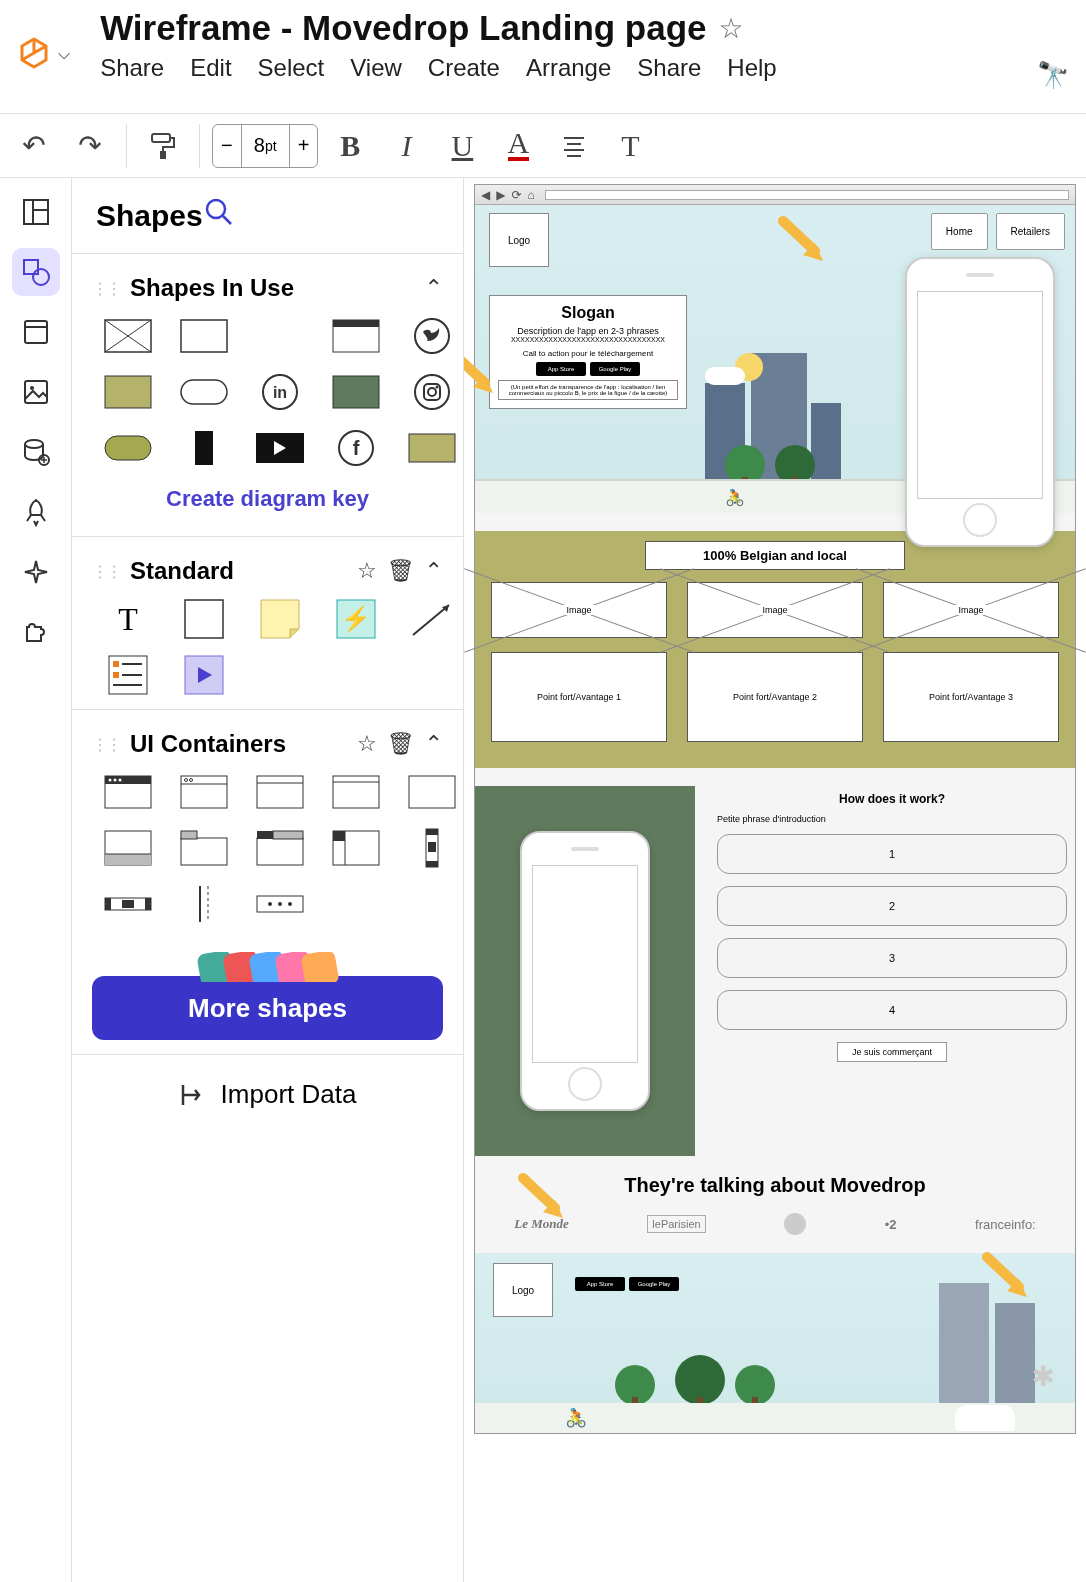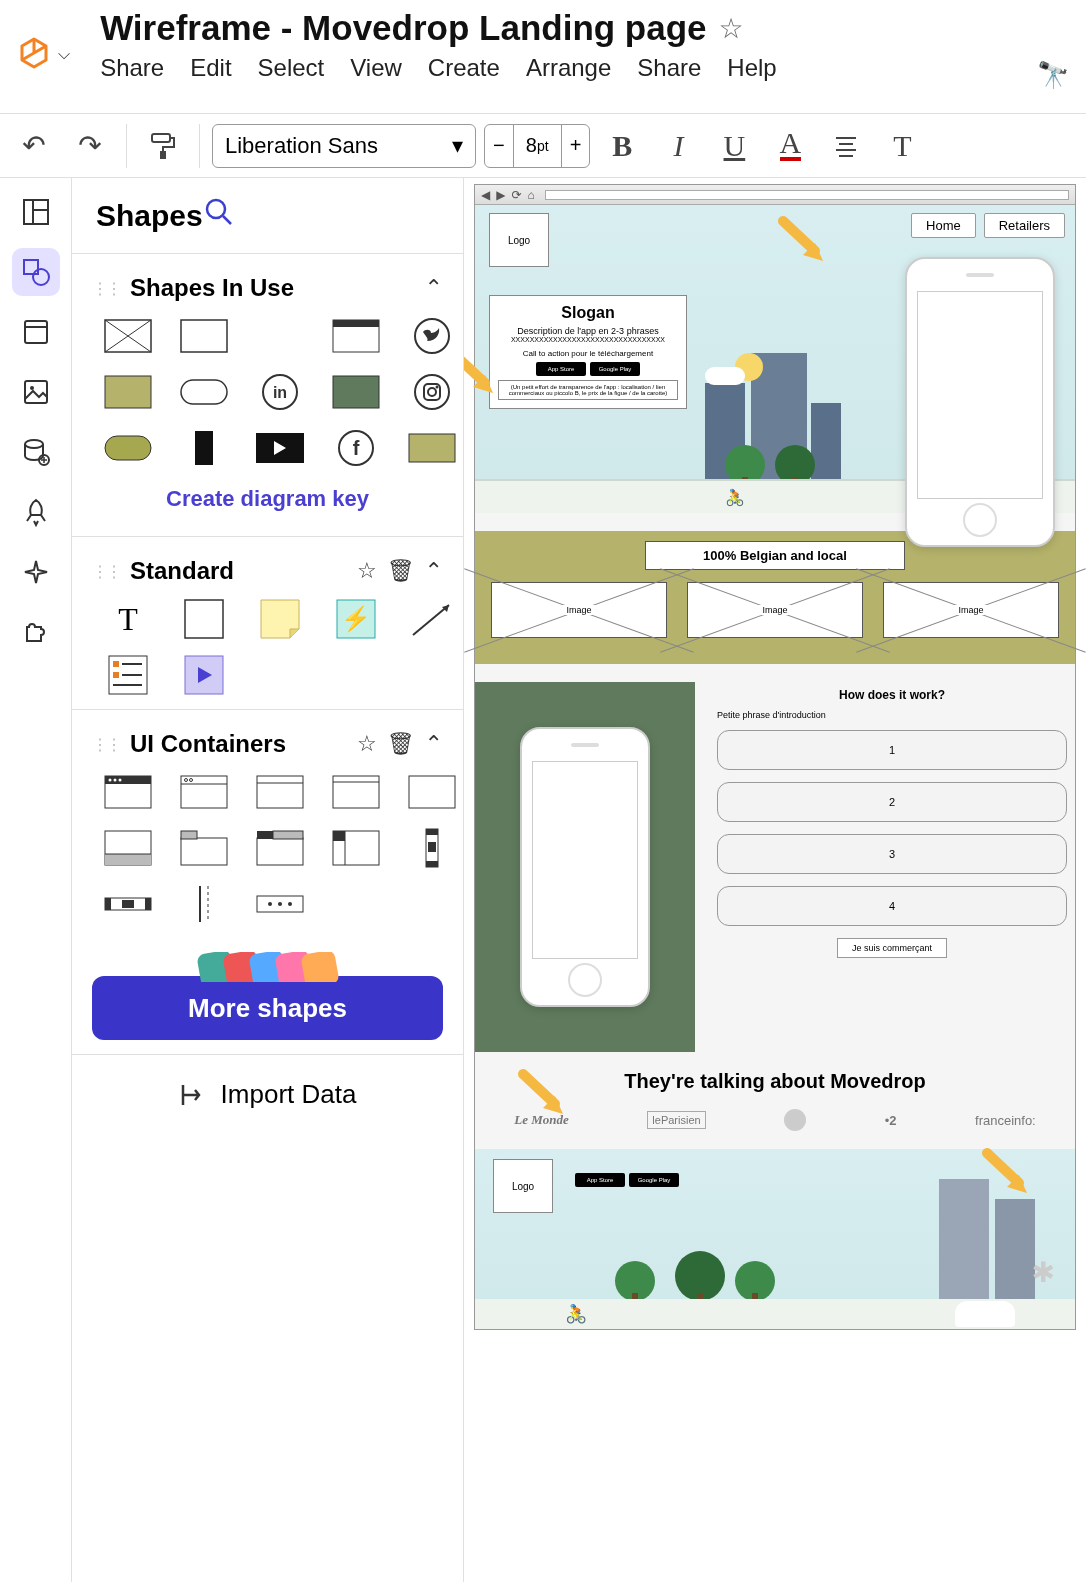--- a/index.html
+++ b/index.html
@@ -59,21 +59,21 @@
 .shape-confetti span { width:34px; height:34px; border-radius:8px; display:inline-block; transform:rotate(-10deg); margin:0 -4px;}
 .more-shapes { background: #3a35c8; color: #fff; border-radius: 12px; height: 64px; display: flex; align-items: center; justify-content: center; font-size: 26px; font-weight: 600; }
 .import-row { display: flex; align-items: center; justify-content: center; gap: 14px; padding: 24px 0; font-size: 26px; border-top: 1px solid #e0e0e0; }
 
 
 .canvas { flex: 1; background: #fff; padding: 6px 10px; overflow: auto; position: relative; }
 .browser-frame { border: 1px solid #999; background: #f5f5f5; }
 .addr-bar { height: 20px; background: linear-gradient(#eee,#ddd); border-bottom:1px solid #aaa; display:flex; align-items:center; padding:0 6px; gap:6px; font-size:12px; color:#555;}
 .hero { position: relative; height: 308px; background: linear-gradient(#d8eef0,#cfe8ea); }
 .hero-nav { position:absolute; top:8px; right:10px; display:flex; gap:8px;}
-.hero-nav-btn { border:1px solid #999; background:#fff; font-size:13px; padding:4px 14px; border-radius:2px;}
+.hero-nav-btn { border:1px solid #999; background:#fff; font-size:10px; padding:12px 14px; border-radius:2px;}
 .logo-ph { position:absolute; top:8px; left:14px; width:60px; height:54px; border:1px solid #888; background:#fff; display:flex; align-items:center; justify-content:center; font-size:10px;}
 .slogan-box { position:absolute; top:90px; left:14px; width:198px; background:#fff; border:1px solid #888; padding:8px; text-align:center; font-size:9px;}
 .slogan-box h3 { font-size:16px; margin-bottom:4px;}
 .store-badges { display:flex; gap:4px; justify-content:center; margin:4px 0;}
 .store-badge { width:50px; height:14px; background:#000; border-radius:2px; font-size:6px; color:#fff; display:flex; align-items:center; justify-content:center;}
 .phone-mock { position:absolute; right:20px; top:52px; width:150px; height:290px; background:#fff; border:2px solid #ccc; border-radius:20px; box-shadow:0 2px 10px rgba(0,0,0,0.15);}
 .phone-mock::before { content:""; position:absolute; top:14px; left:50%; transform:translateX(-50%); width:28px; height:4px; background:#ddd; border-radius:2px;}
 .phone-mock::after { content:""; position:absolute; bottom:8px; left:50%; transform:translateX(-50%); width:30px; height:30px; border:2px solid #ddd; border-radius:50%;}
 .phone-screen { position:absolute; top:32px; left:10px; right:10px; bottom:46px; border:1px solid #ccc;}
 .arrow { position:absolute; width:56px; height:56px; }
@@ -149,24 +149,20 @@
   <div class="fmt-btn">↷</div>
   <div class="divider-v"></div>
   <div class="fmt-btn">
     <svg width="30" height="30" viewBox="0 0 30 30">
         <rect x="4" y="3" width="18" height="8" rx="2" fill="none" stroke="#444" stroke-width="2"></rect>
         <path d="M22 7 L26 7 L26 16 L15 16 L15 20" fill="none" stroke="#444" stroke-width="2"></path>
         <rect x="12" y="20" width="6" height="8" fill="#444"></rect>
       </svg>
   </div>
   <div class="divider-v"></div>
-  <div class="font-select">
-    <span>Liberation Sans</span>
-    <span>▾</span>
-  </div>
   <div class="size-group">
     <div>−</div>
     <div class="size-val">
         <span>8</span>
         <span style="font-size:14px">pt</span>
       </div>
     <div>+</div>
   </div>
   <div class="fmt-btn fmt-letter" style="font-weight:bold">B</div>
   <div class="fmt-btn fmt-letter" style="font-style:italic">I</div>
@@ -580,20 +576,25 @@
         <div class="belgian-row">
           <div class="img-ph">
               <span style="position:relative;z-index:1;background:#fff;padding:0 4px">Image</span>
             </div>
           <div class="img-ph">
               <span style="position:relative;z-index:1;background:#fff;padding:0 4px">Image</span>
             </div>
           <div class="img-ph">
               <span style="position:relative;z-index:1;background:#fff;padding:0 4px">Image</span>
             </div>
+        </div>
+        <div class="adv-row">
+          <div class="adv-box">Point fort/Avantage 1</div>
+          <div class="adv-box">Point fort/Avantage 2</div>
+          <div class="adv-box">Point fort/Avantage 3</div>
         </div>
       </div>
 
       <div class="how-section">
         <div class="phone-panel">
           <div class="phone-mock">
               <div class="phone-screen"></div>
             </div>
         </div>
         <div class="how-right">

